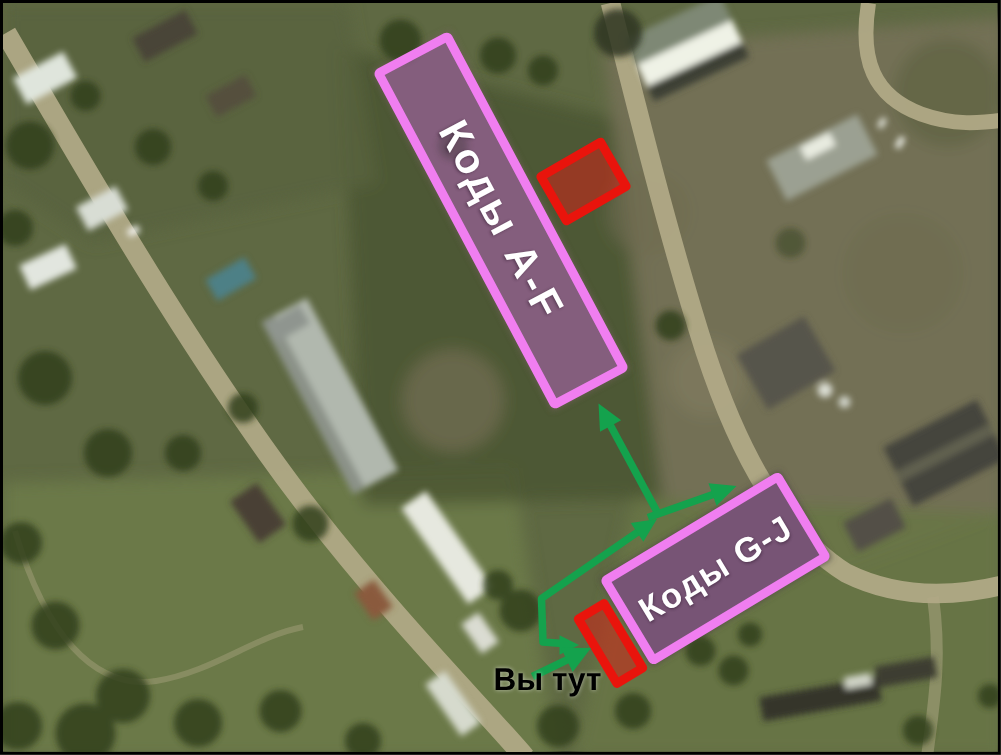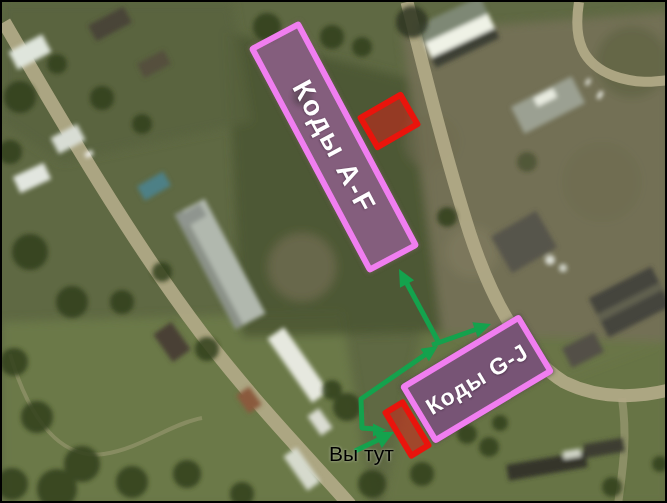--- a/index.html
+++ b/index.html
@@ -47,20 +47,21 @@
   .red-upper{left:361px;top:99px;width:52px;height:40px;transform:rotate(-30deg);}
   .red-lower{left:392px;top:399px;width:26px;height:56px;transform:rotate(-31deg);}
   .arrows{position:absolute;left:0;top:0;pointer-events:none;}
   .arrows .shaft{stroke:var(--arrow-green,#14a24d);stroke-width:5;fill:none;stroke-linejoin:round;}
   .arrows .head{fill:var(--arrow-green,#14a24d);stroke:none;}
   .you-label{
     position:absolute;left:327px;top:440px;
     font-size:21px;color:var(--you-text,#000);
     text-shadow:0 0 3px rgba(255,255,255,.55);
     white-space:nowrap;
+    font-weight:bold;
   }
 </style>
 </head>
 <body>
 
 <div class="stage">
 
   <svg class="terrain" width="667" height="503" viewBox="0 0 667 503">
     <defs>
       <filter id="soft">

